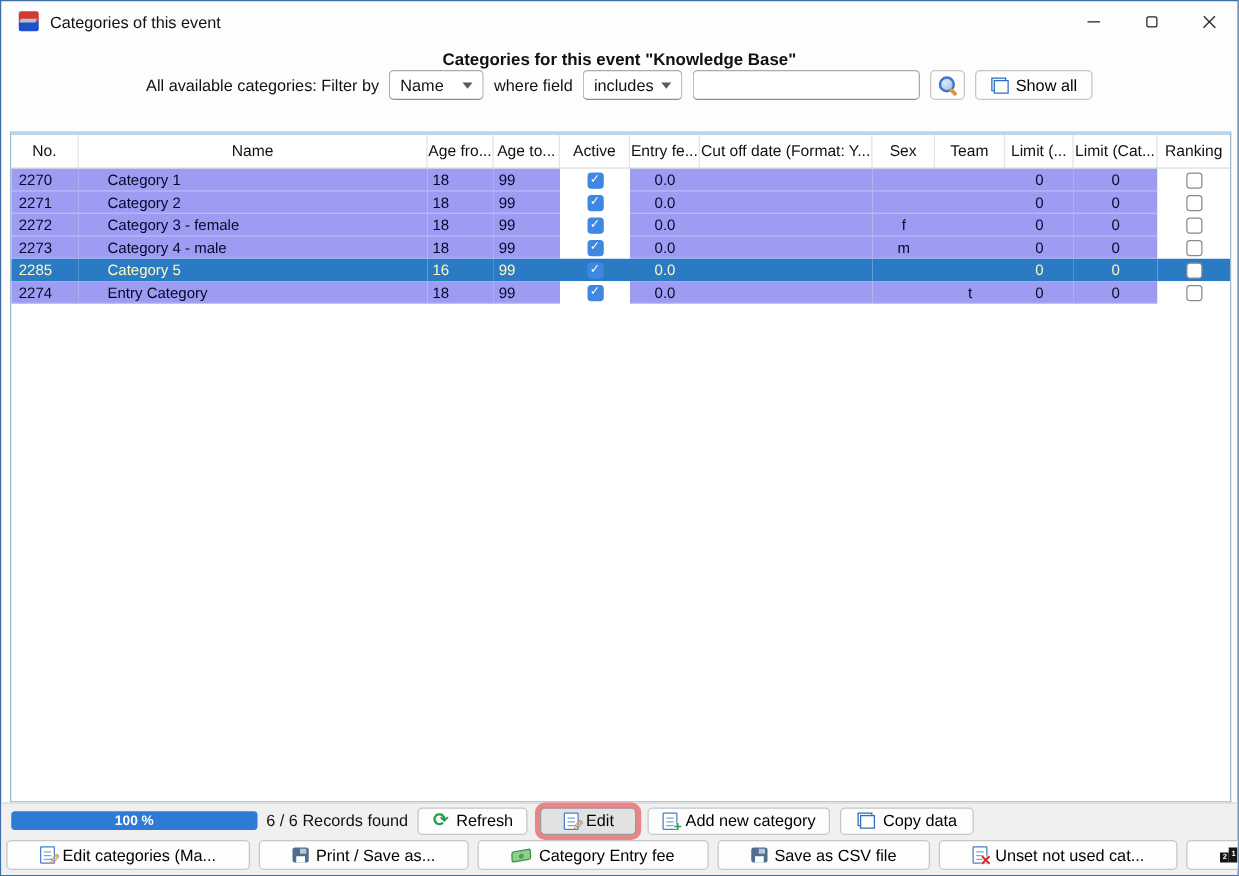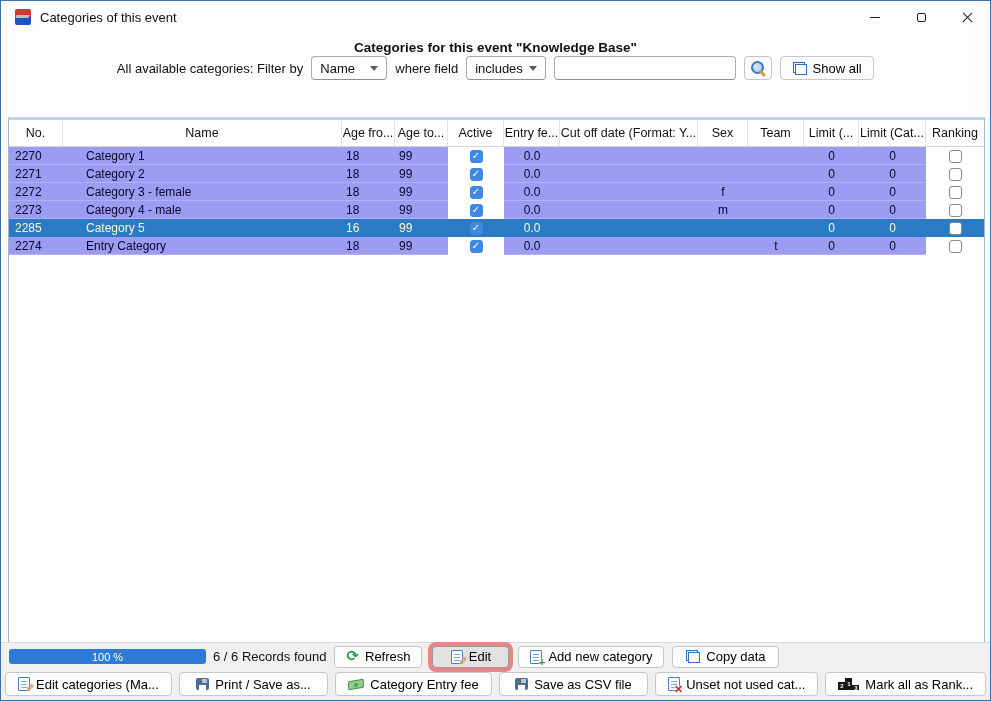--- a/index.html
+++ b/index.html
@@ -33,21 +33,21 @@
   .select{display:flex; align-items:center; justify-content:space-between; gap:6px;
           border:1px solid #ababab; border-bottom-color:#8f8f8f; border-radius:4px;
           background:#fff; height:24px; padding:0 8px; font-size:13px;}
   .select .arrow{width:0; height:0; border-left:4px solid transparent;
           border-right:4px solid transparent; border-top:5px solid #5a5a5a;}
   .sel-name{width:76px;} .sel-op{width:80px;}
   .filter-input{width:182px; height:24px; border:1px solid #ababab; border-bottom-color:#8f8f8f;
           border-radius:4px; background:#fff; font-size:13px; padding:0 6px; outline:none;}
   .btn{display:inline-flex; align-items:center; justify-content:center; gap:6px;
        background:#fdfdfd; border:1px solid #c6c6c6; border-radius:4px;
-       font-size:13px; height:22px; padding:0 12px; white-space:nowrap; cursor:default;}
+       font-size:13px; height:22px; padding:0 26px; white-space:nowrap; cursor:default;}
   .search-btn{width:28px; height:24px; padding:0;}
   .showall-btn{height:24px; width:94px;}
   
   .i-mag{position:relative; width:15px; height:15px; flex:0 0 15px;}
   .i-mag::before{content:''; position:absolute; left:0; top:0; width:9px; height:9px;
      border:2px solid #3e77c6; border-radius:50%; background:radial-gradient(circle at 35% 35%,#dceaf8,#9cc0e8);}
   .i-mag::after{content:''; position:absolute; right:0; bottom:1px; width:7px; height:3px;
      background:#d49a3a; border-radius:1px; transform:rotate(45deg);}
   
   .i-copy{position:relative; width:14px; height:13px; flex:0 0 14px;}
@@ -77,21 +77,21 @@
   .i-money{position:relative; width:16px; height:9px; background:#8fce8f; border:1px solid #3f8f45;
      border-radius:2px; transform:rotate(-10deg) skewX(-8deg); flex:0 0 16px;}
   .i-money::after{content:''; position:absolute; left:5px; top:1.5px; width:4px; height:4px;
      border-radius:50%; background:#4e9e52;}
   
   .i-podium{display:flex; align-items:flex-end; height:12px; flex:0 0 21px; width:21px;}
   .i-podium span{display:flex; align-items:center; justify-content:center; width:7px;
      background:#161616; color:#fff; font-size:6px; font-weight:bold; line-height:1;}
   .i-podium .p2{height:8px;} .i-podium .p1{height:12px;} .i-podium .p3{height:5px;}
   
-  .table-wrap{position:absolute; top:116px; left:7px; width:977px; height:537px;
+  .table-wrap{position:absolute; top:104px; left:7px; width:977px; height:537px;
      background:#fff; border:1px solid #9cb8cf; border-top:3px solid #b9d6ee; overflow:hidden;}
   .thead{display:grid; grid-template-columns:var(--cols); height:27px;
      border-bottom:1px solid #d6d6d6; font-size:12.5px; background:#fff;}
   .hcell{display:flex; align-items:center; justify-content:center; height:100%;
      border-right:1px solid #e4e4e4; overflow:hidden; white-space:nowrap;}
   .hcell:last-child{border-right:none;}
   .trow{display:grid; grid-template-columns:var(--cols); height:18px; font-size:12px;}
   .cell{display:flex; align-items:center; justify-content:center; height:100%;
      background:var(--row-purple); color:#06062a; overflow:hidden; white-space:nowrap;
      box-shadow:inset 0 -1px rgba(255,255,255,0.22);}
@@ -102,21 +102,21 @@
   .trow.sel .cell,.trow.sel .cell.ctrl{background:var(--row-selected); color:#fef9c3; box-shadow:none;}
   .cb{width:13px; height:13px; background:#fff; border:1px solid #8a8a8a; border-radius:3px;
      display:flex; align-items:center; justify-content:center;}
   .cb.checked{background:var(--checkbox-blue); border-color:var(--checkbox-blue);}
   .cb.checked::after{content:'✓'; color:#fff; font-size:10px; font-weight:bold; line-height:1;}
   
   .statusbar{position:absolute; top:641px; left:0; right:0; bottom:0; background:#f0f0f0;
      border-top:1px solid #d9d9d9;}
   .status-row1{display:flex; align-items:center; height:27px; padding-left:8px; position:relative;}
   .progress{width:197px; height:15px; background:var(--progress-blue); border-radius:3px;
-     color:#fff; font-size:11px; display:flex; align-items:center; justify-content:center;}
+     color:#fff; font-size:11px; display:flex; align-items:center; justify-content:center;font-weight:bold;}
   .records{font-size:13px; margin-left:7px;}
   .refresh-btn{margin-left:8px; width:88px;}
   .edit-highlight{margin-left:6px; background:var(--highlight-red); border-radius:8px;
      padding:4px; display:inline-flex; position:relative; z-index:2;}
   .edit-btn{width:77px; background:#e2e2e2; border-color:#9a9a9a;}
   .add-btn{margin-left:5px; width:146px;}
   .copy-btn{margin-left:8px; width:107px;}
   .status-row2{display:flex; gap:7px; padding:2px 4px 0;}
   .btn2{flex:1; height:24px;}
 </style>

